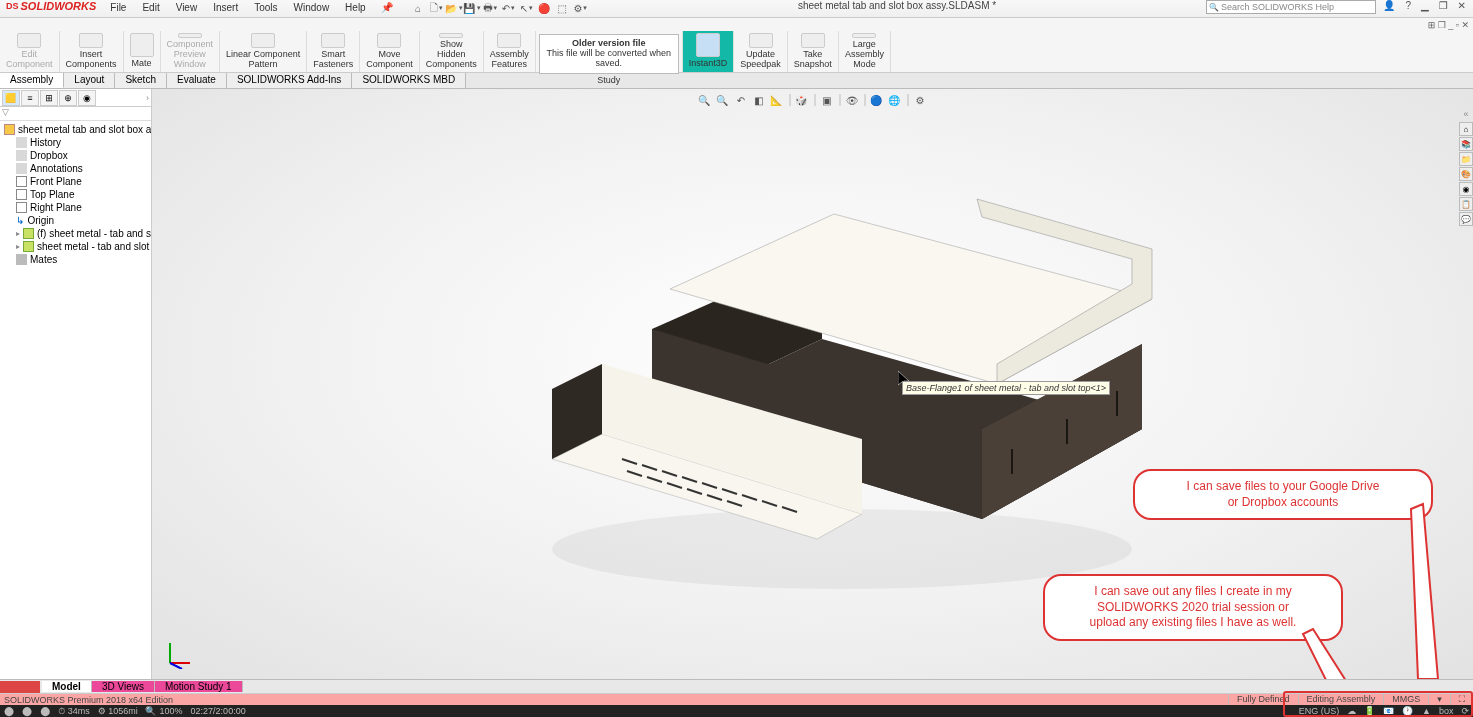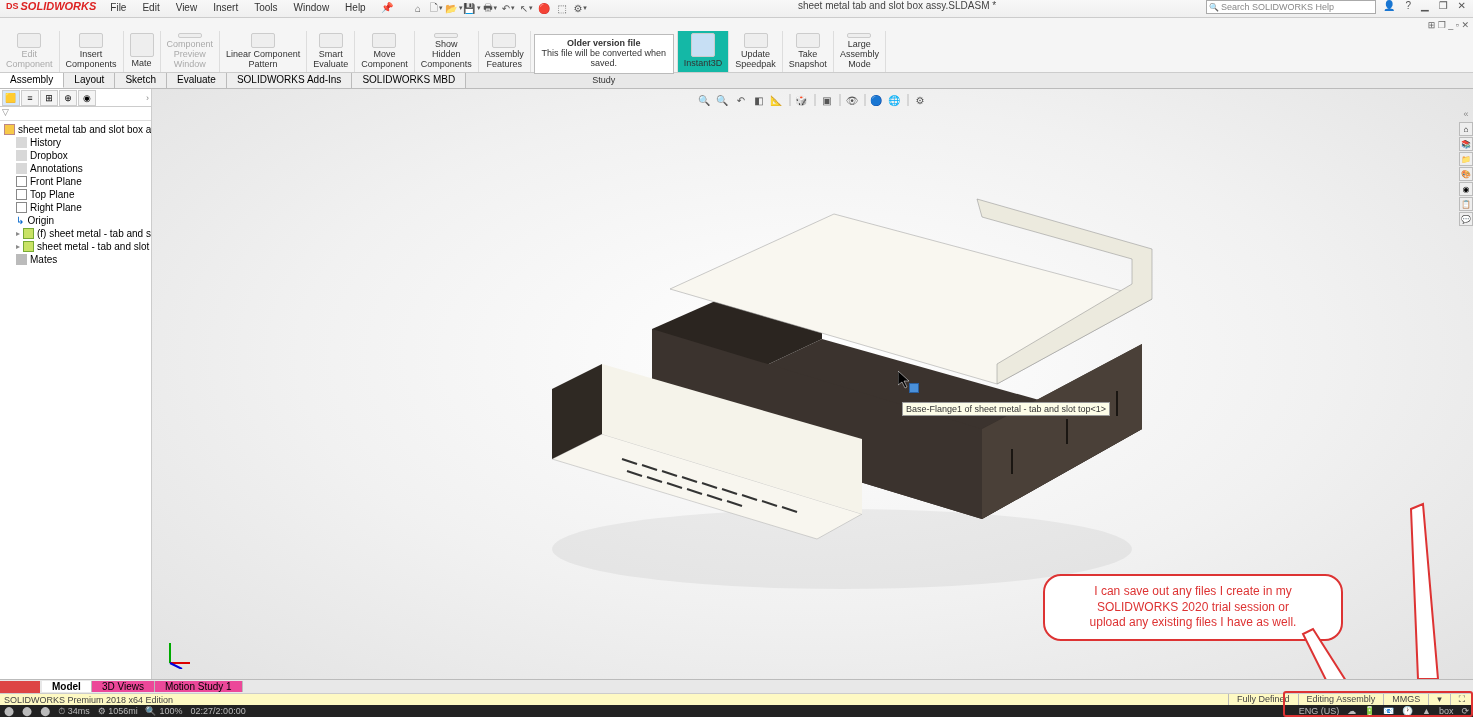--- a/index.html
+++ b/index.html
@@ -64,34 +64,34 @@
   .taskpane{ position:absolute; right:0; top:0; width:14px; display:flex; flex-direction:column; gap:1px; padding-top:18px;}
   .taskpane .tp{ width:14px; height:14px; background:#eee; border:1px solid #bbb; font-size:8px; display:flex;align-items:center;justify-content:center;}
   .taskpane .expand{border:none; background:none; color:#888; font-size:9px;}
   
   
   .triad{position:absolute; left:12px; bottom:10px; width:30px; height:30px;}
   
   
   .cursor{position:absolute; left:746px; top:282px; font-size:14px; color:#000;}
   .cursor svg{display:block;}
-  .hover-tip{position:absolute; left:750px; top:313px; background:#fdfde8; border:1px solid #999; font-size:9px; padding:1px 3px; color:#333;}
+  .hover-tip{position:absolute; left:750px; top:292px; background:#fdfde8; border:1px solid #999; font-size:9px; padding:1px 3px; color:#333;font-style:italic;}
   .hover-sq{position:absolute; left:757px; top:294px; width:10px; height:10px; background:#4a90d9; border:1px solid #2a60a0;}
   
   
   .callout{position:absolute; background:#fff; border:2px solid #d33; border-radius:18px; padding:8px 14px; color:#d33; font-size:12px; text-align:center; line-height:1.3;}
   
   
   .bottom-tabs{ height:14px; background:#e8e8e8; display:flex; font-size:10px; align-items:center; border-top:1px solid #bbb;}
   .bottom-tabs .bt-collapse{width:40px; background:#d44; height:12px; margin-right:2px;}
   .bottom-tabs span{padding:0 10px; border-right:1px solid #bbb; background:#ec4899;}
   .bottom-tabs span.active{background:#fff; font-weight:bold;}
   
   
-  .statusbar{ height:12px; background:#fef9c3; display:flex; font-size:9px; color:#444; align-items:center; border-top:1px solid #ccc;}
+  .statusbar{ height:12px; background:#fca5a5; display:flex; font-size:9px; color:#444; align-items:center; border-top:1px solid #ccc;}
   .statusbar .sb-left{padding:0 4px;}
   .statusbar .sb-right{margin-left:auto; display:flex; gap:0;}
   .statusbar .sb-cell{border-left:1px solid #bbb; padding:0 8px;}
   
   
   .os-bar{height:12px; background:#222; color:#bbb; display:flex; align-items:center; font-size:9px; padding:0 4px;}
   .os-bar .perf{display:flex; gap:8px;}
   .os-bar .right{margin-left:auto; display:flex; gap:8px; align-items:center;}
   
   
@@ -162,21 +162,21 @@
 Window</div>
   </div>
   <div class="ribbon-group">
     <div class="ricon"></div>
     <div style="white-space:pre-line;">Linear Component
 Pattern</div>
   </div>
   <div class="ribbon-group">
     <div class="ricon"></div>
     <div style="white-space:pre-line;">Smart
-Evaluate</div>
+Fasteners</div>
   </div>
   <div class="ribbon-group">
     <div class="ricon"></div>
     <div style="white-space:pre-line;">Move
 Component</div>
   </div>
   <div class="ribbon-group">
     <div class="ricon"></div>
     <div style="white-space:pre-line;">Show
 Hidden
@@ -372,20 +372,24 @@
     </div>
     <div class="hover-sq"></div>
     <div class="hover-tip">Base-Flange1 of sheet metal - tab and slot top&lt;1&gt;</div>
 
     <svg class="triad">
       <line x1="6" y1="24" x2="6" y2="4" stroke="#0a0" stroke-width="2"></line>
       <line x1="6" y1="24" x2="26" y2="24" stroke="#d00" stroke-width="2"></line>
       <line x1="6" y1="24" x2="18" y2="30" stroke="#00d" stroke-width="2"></line>
     </svg>
 
+    <div class="callout" style="right:40px; top:380px; width:300px;">
+      <span style="white-space:pre-line;">I can save files to your Google Drive
+or Dropbox accounts</span>
+    </div>
     <div class="callout" style="right:130px; top:485px; width:300px;">
       <span style="white-space:pre-line;">I can save out any files I create in my
 SOLIDWORKS 2020 trial session or
 upload any existing files I have as well.</span>
     </div>
 
     <svg style="position:absolute; right:20px; top:415px; width:50px; height:190px; overflow:visible;">
       <path d="M20,0 L35,175 L15,175 L8,5 Z" fill="#fff" stroke="#d33" stroke-width="2"></path>
     </svg>
     <svg style="position:absolute; right:115px; top:540px; width:60px; height:70px; overflow:visible;">

